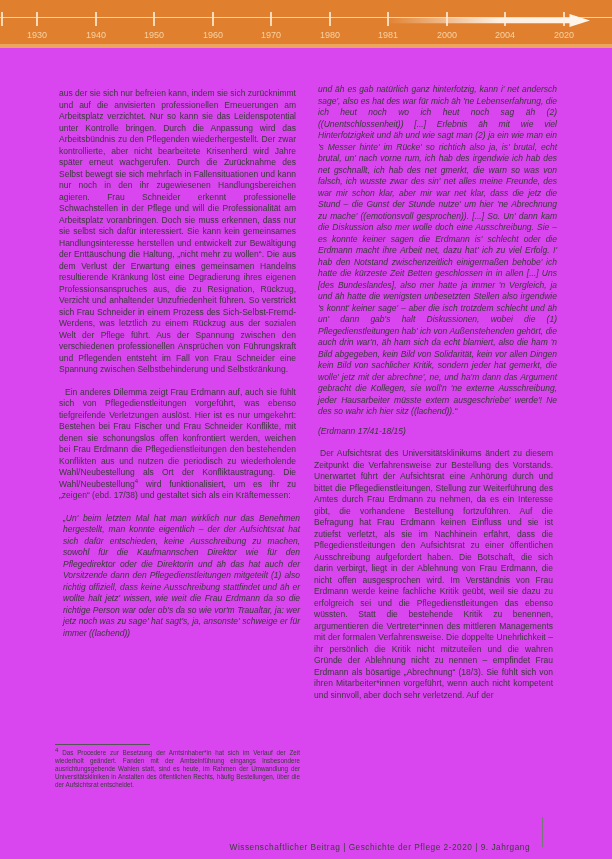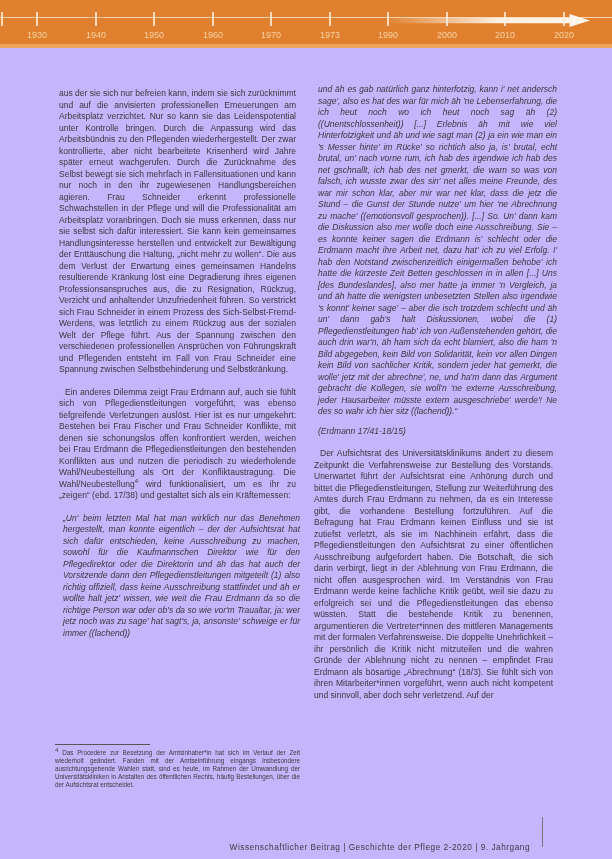--- a/index.html
+++ b/index.html
@@ -1,17 +1,17 @@
 <!DOCTYPE html>
 <html lang="de"><head>
 <meta charset="utf-8">
 <style>
   html,body { margin:0; padding:0; background:#ffffff; }
   .page {
-    position:relative; width:612px; height:859px; background:#c4b5fd;
+    position:relative; width:612px; height:859px; background:#d946ef;
     font-family:"Liberation Sans", sans-serif; overflow:hidden;
   }
 
   
   .band { position:absolute; left:0; top:0; width:612px; height:44px; background:#e0802e; }
   .band-strip { position:absolute; left:0; top:44px; width:612px; height:4px; background:#eda45f; }
   .tl-line { position:absolute; left:0; top:17px; width:612px; height:1px; background:rgba(255,238,216,.75); }
   .tl-arrow {
     position:absolute; left:385px; top:14px; width:205px; height:13px;
     background:linear-gradient(90deg, rgba(255,248,240,0) 0%, rgba(255,248,240,.92) 55%, #fff6ec 100%);
@@ -75,33 +75,33 @@
     <div class="tl-item" style="left:213px">
         <div class="tick"></div>
         <span class="yr">1960</span>
       </div>
     <div class="tl-item" style="left:271px">
         <div class="tick"></div>
         <span class="yr">1970</span>
       </div>
     <div class="tl-item" style="left:330px">
         <div class="tick"></div>
-        <span class="yr">1973</span>
+        <span class="yr">1980</span>
       </div>
     <div class="tl-item" style="left:388px">
         <div class="tick"></div>
-        <span class="yr">1990</span>
+        <span class="yr">1981</span>
       </div>
     <div class="tl-item" style="left:447px">
         <div class="tick"></div>
         <span class="yr">2000</span>
       </div>
     <div class="tl-item" style="left:505px">
         <div class="tick"></div>
-        <span class="yr">2010</span>
+        <span class="yr">2004</span>
       </div>
     <div class="tl-item" style="left:564px">
         <div class="tick"></div>
         <span class="yr">2020</span>
       </div>
   </header>
   <div class="band-strip"></div>
 
   <main>
     <section class="col col-left">

